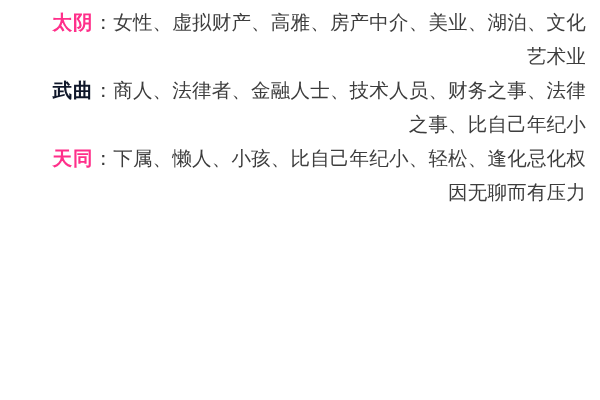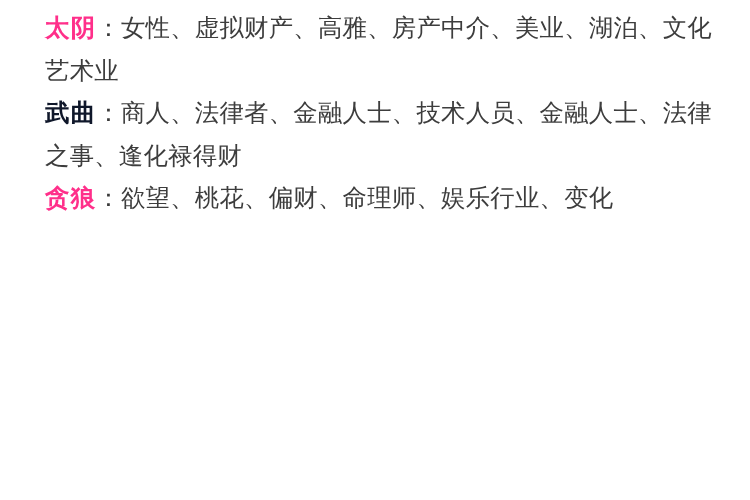--- a/index.html
+++ b/index.html
@@ -19,21 +19,21 @@
     height: 400px;
     box-sizing: border-box;
     padding: 6px 14px 0 36px;
     background: #ffffff;
   }
   .entry {
     font-size: 19.5px;
     line-height: 34px;
     color: #3a3a3a;
     letter-spacing: 0.2px;
-    text-align: left;
+    text-align: right;
     word-break: break-all;
     margin: 0;
     padding: 0;
   }
   .star {
     font-weight: bold;
     letter-spacing: 1px;
   }
   .colon {
     color: #3a3a3a;
@@ -45,23 +45,23 @@
 </head>
 <body>
 
 <div id="page">
 
   <p class="entry">
     <span class="star" style="color:#ff2f8a">太阴</span><span class="colon">：</span><span class="body-text">女性、虚拟财产、高雅、房产中介、美业、湖泊、文化艺术业</span>
   </p>
 
   <p class="entry">
-    <span class="star" style="color:#0f172a">武曲</span><span class="colon">：</span><span class="body-text">商人、法律者、金融人士、技术人员、金融人士、法律之事、逢化禄得财</span>
+    <span class="star" style="color:#0f172a">武曲</span><span class="colon">：</span><span class="body-text">商人、法律者、金融人士、技术人员、财务之事、法律之事、比自己年纪小</span>
+  </p>
+
+  <p class="entry">
+    <span class="star" style="color:#ff2f8a">天同</span><span class="colon">：</span><span class="body-text">下属、懒人、小孩、比自己年纪小、轻松、逢化忌化权因无聊而有压力</span>
   </p>
 
 
-
-  <p class="entry">
-    <span class="star" style="color:#ff2f8a">贪狼</span><span class="colon">：</span><span class="body-text">欲望、桃花、偏财、命理师、娱乐行业、变化</span>
-  </p>
 
 
 </div>
 
 </body></html>

